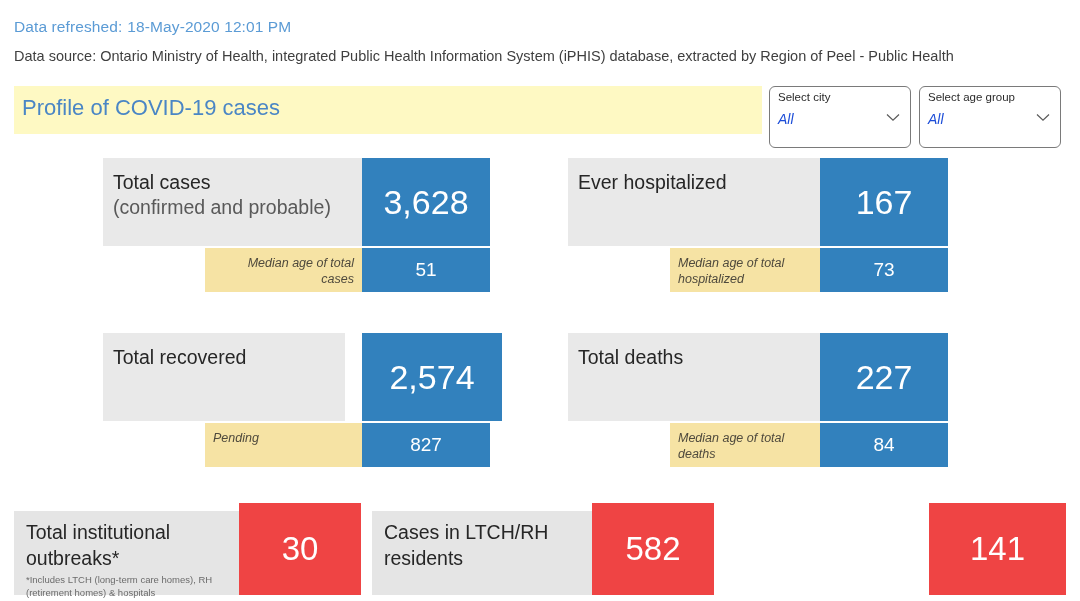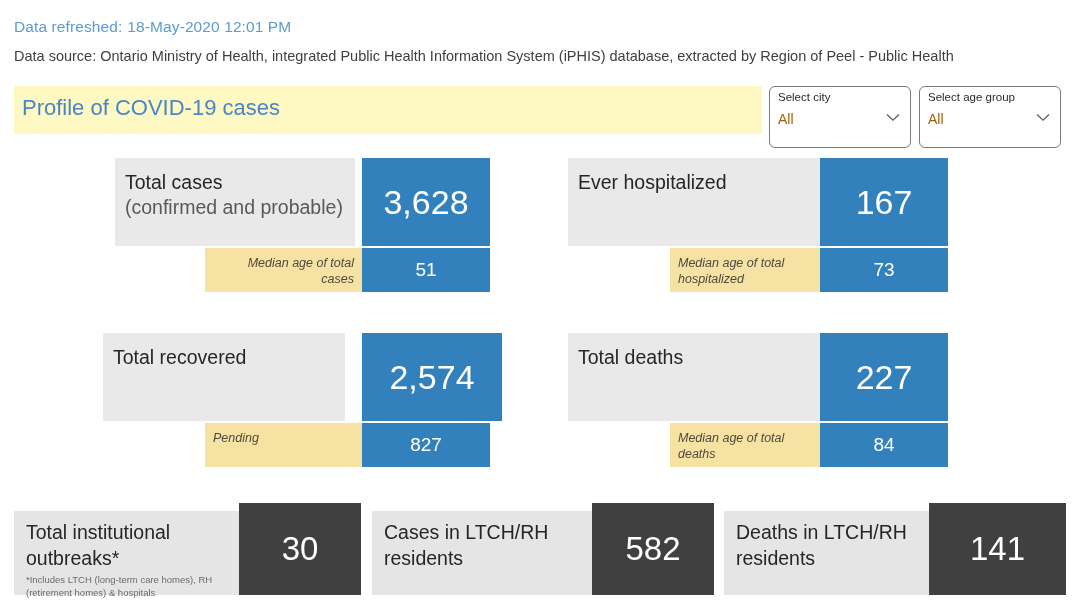--- a/index.html
+++ b/index.html
@@ -74,22 +74,23 @@
     top: 4px;
     font-size: 11.5px;
     color: #2b2b2b;
     white-space: nowrap;
   }
   .dropdown .dd-value {
     position: absolute;
     left: 8px;
     top: 24px;
     font-size: 14px;
-    color: #a16207;
-    white-space: nowrap;
+    color: #1d4ed8;
+    white-space: nowrap;
+    font-style: italic;
   }
   .dropdown .dd-chevron {
     position: absolute;
     right: 10px;
     top: 26px;
     width: 14px;
     height: 9px;
   }
   .dropdown .dd-chevron svg { display: block; }
 
@@ -143,21 +144,21 @@
     display: flex;
     align-items: center;
     justify-content: center;
     font-size: 19px;
     box-sizing: border-box;
     text-align: center;
   }
 
   
   #kpi-total-cases { left: 103px; top: 158px; width: 387px; height: 134px; }
-  #kpi-total-cases .kpi-label     { left: 12px;    top: 0;  width: 240px; height: 88px; }
+  #kpi-total-cases .kpi-label     { left: 0;    top: 0;  width: 259px; height: 88px; }
   #kpi-total-cases .kpi-value     { left: 259px;top: 0;  width: 128px; height: 88px; }
   #kpi-total-cases .kpi-sub-label { left: 102px;top: 90px; width: 157px; height: 44px; }
   #kpi-total-cases .kpi-sub-value { left: 259px;top: 90px; width: 128px; height: 44px; }
 
   
   #kpi-ever-hospitalized { left: 568px; top: 158px; width: 380px; height: 134px; }
   #kpi-ever-hospitalized .kpi-label     { left: 0;    top: 0;    width: 252px; height: 88px; }
   #kpi-ever-hospitalized .kpi-value     { left: 252px;top: 0;    width: 128px; height: 88px; }
   #kpi-ever-hospitalized .kpi-sub-label { left: 102px;top: 90px; width: 150px; height: 44px; }
   #kpi-ever-hospitalized .kpi-sub-value { left: 252px;top: 90px; width: 128px; height: 44px; }
@@ -199,21 +200,21 @@
   .redcard .rc-note {
     font-size: 9.5px;
     line-height: 13px;
     color: #6b6b6b;
     margin-top: 2px;
   }
   .redcard .rc-value {
     position: absolute;
     top: 0;
     bottom: 0;
-    background: #404040;
+    background: #ef4444;
     color: #ffffff;
     display: flex;
     align-items: center;
     justify-content: center;
     font-size: 33px;
   }
 
   #red-outbreaks { left: 14px; width: 347px; }
   #red-outbreaks .rc-label { width: 225px; }
   #red-outbreaks .rc-value { left: 225px; width: 122px; }
@@ -308,17 +309,14 @@
 </div>
 
 <div class="redcard" id="red-cases-ltch">
   <div class="rc-label">
     <div class="rc-title">Cases in LTCH/RH residents</div>
   </div>
   <div class="rc-value">582</div>
 </div>
 
 <div class="redcard" id="red-deaths-ltch">
-  <div class="rc-label">
-    <div class="rc-title">Deaths in LTCH/RH residents</div>
-  </div>
   <div class="rc-value">141</div>
 </div>
 
 </body></html>

